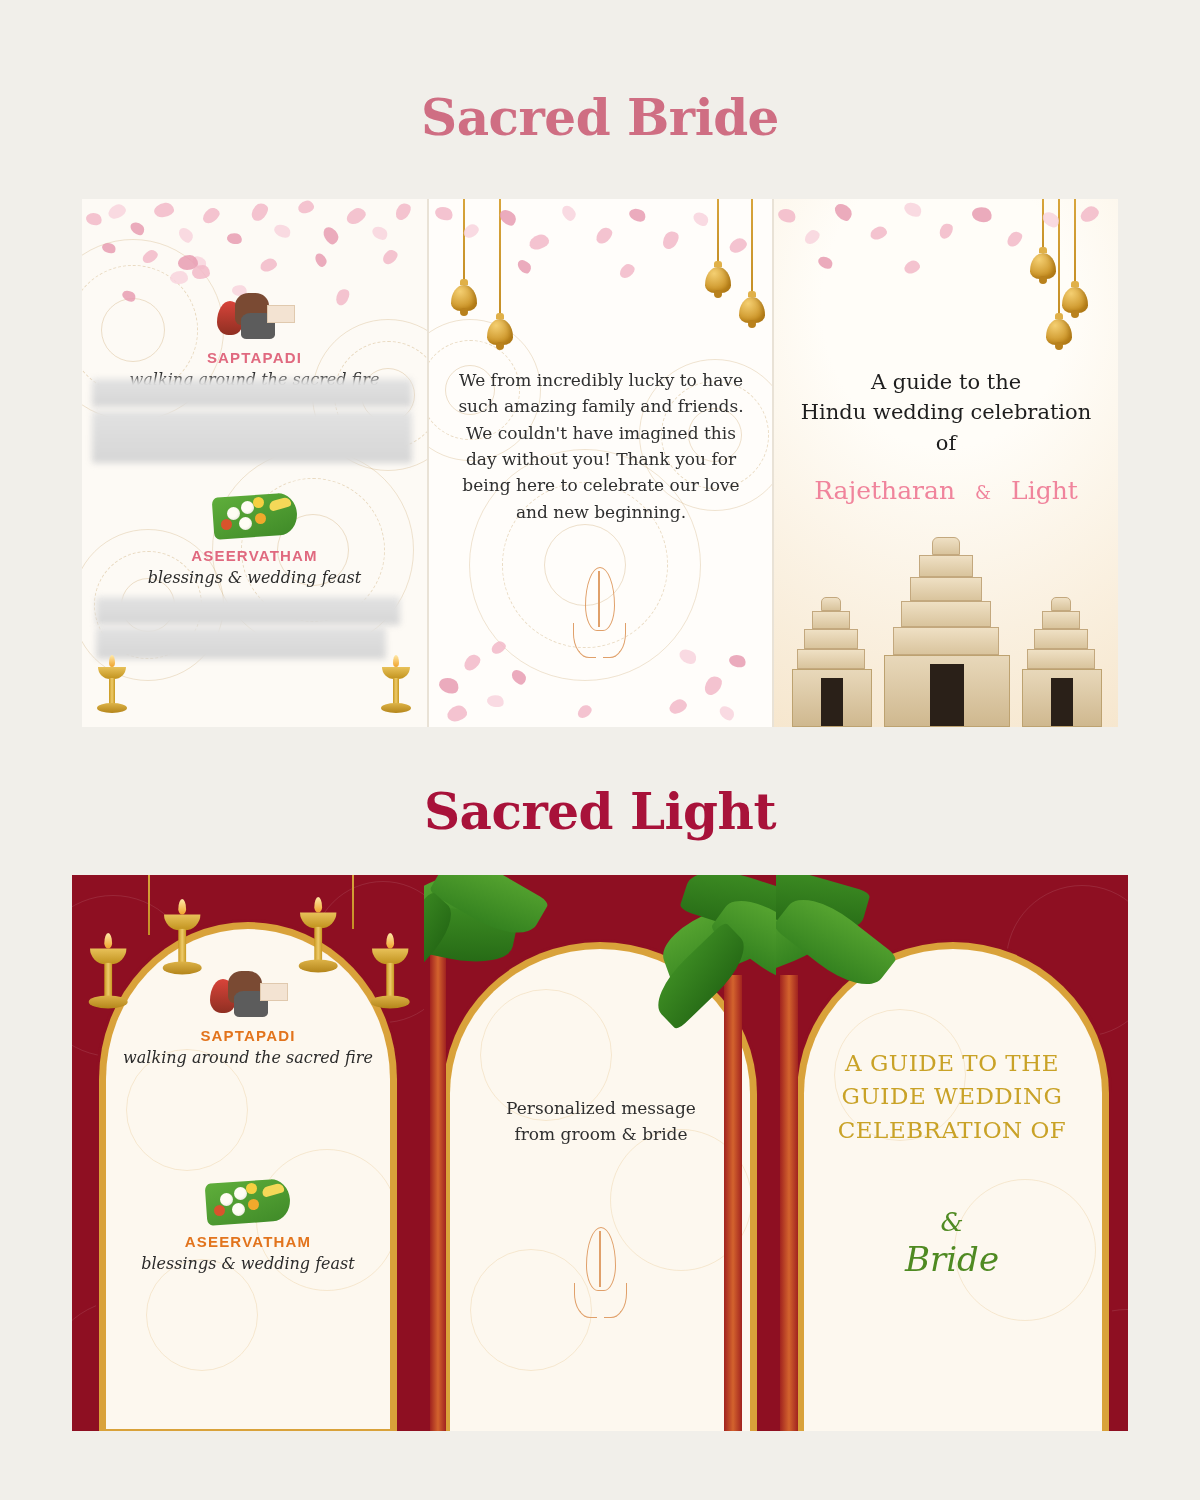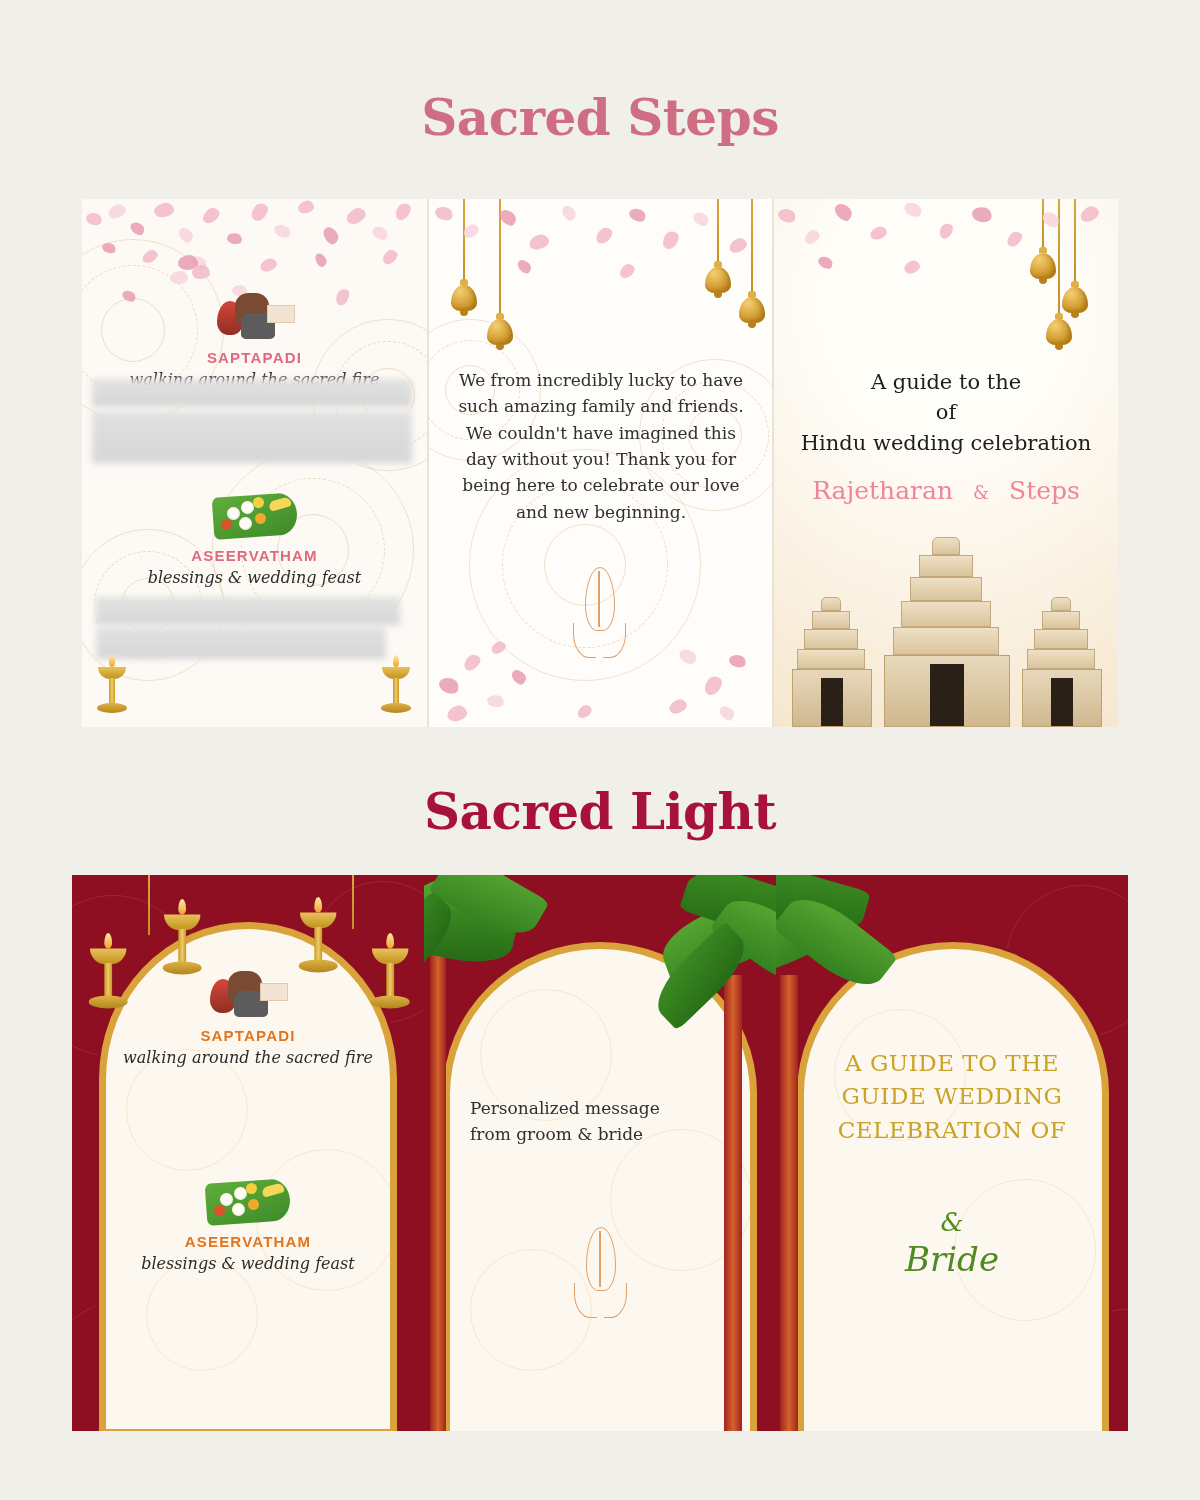--- a/index.html
+++ b/index.html
@@ -348,20 +348,21 @@
   .light-ritual-sub {
     font-family: "DejaVu Serif", serif;
     font-style: italic;
     font-size: 16px;
     text-align: center;
     color: #2b2b2b;
   }
   #light-message {
     position: absolute;
     left: 46px; top: 220px; width: 262px;
+    text-align: center;
     font-family: "DejaVu Serif", serif;
     font-size: 17px;
     line-height: 1.55;
     color: #2f2f2f;
   }
   #light-cover-heading {
     position: absolute;
     left: 22px; top: 172px; width: 308px;
     text-align: center;
     font-family: "DejaVu Serif", serif;
@@ -377,21 +378,21 @@
     font-family: "DejaVu Serif", serif;
     font-style: italic;
     color: #4f8a22;
   }
   #light-cover-names .nm { font-size: 34px; }
   #light-cover-names .amp { font-size: 26px; margin: 2px 0; }
 </style>
 </head>
 <body>
 
-<div class="section-title" id="title-sacred-steps">Sacred Steps</div>
+<div class="section-title" id="title-sacred-steps">Sacred Bride</div>
 
 <div id="card-steps">
 
   <div class="panel" id="steps-panel-1">
 
     <div class="mandala" style="left:-40px; top:40px; width:180px; height:180px;"></div>
     <div class="mandala" style="left:130px; top:250px; width:200px; height:200px;"></div>
     <div class="mandala" style="left:-10px; top:330px; width:150px; height:150px;"></div>
     <div class="mandala" style="left:230px; top:120px; width:150px; height:150px;"></div>
 
@@ -574,28 +575,28 @@
       <div class="petal deep" style="left:198px; top:8px; width:20px; height:15px; transform:rotate(14deg);"></div>
       <div class="petal" style="left:232px; top:34px; width:17px; height:12px; transform:rotate(-44deg);"></div>
       <div class="petal light" style="left:268px; top:14px; width:18px; height:13px; transform:rotate(40deg);"></div>
       <div class="petal" style="left:306px; top:8px; width:19px; height:14px; transform:rotate(-26deg);"></div>
       <div class="petal deep" style="left:44px; top:58px; width:15px; height:11px; transform:rotate(32deg);"></div>
       <div class="petal" style="left:130px; top:62px; width:16px; height:12px; transform:rotate(-20deg);"></div>
     </div>
 
     <div id="steps-cover-heading">
       <div>A guide to the</div>
+      <div>Hindu wedding celebration</div>
       <div>of</div>
-      <div>Hindu wedding celebration</div>
     </div>
 
     <div id="steps-cover-names">
       <span>Rajetharan</span>
       <span class="amp">&amp;</span>
-      <span>Steps</span>
+      <span>Light</span>
     </div>
 
     <div class="gopuram" style="left:110px; bottom:0; width:124px;">
       <div class="tier" style="width:26px; height:16px; border-radius:6px 6px 0 0;"></div>
       <div class="tier" style="width:52px; height:20px;"></div>
       <div class="tier" style="width:70px; height:22px;"></div>
       <div class="tier" style="width:88px; height:24px;"></div>
       <div class="tier" style="width:104px; height:26px;"></div>
       <div class="plinth" style="width:124px; height:70px; position:relative;">
         <div class="door" style="width:34px; height:62px;"></div>

